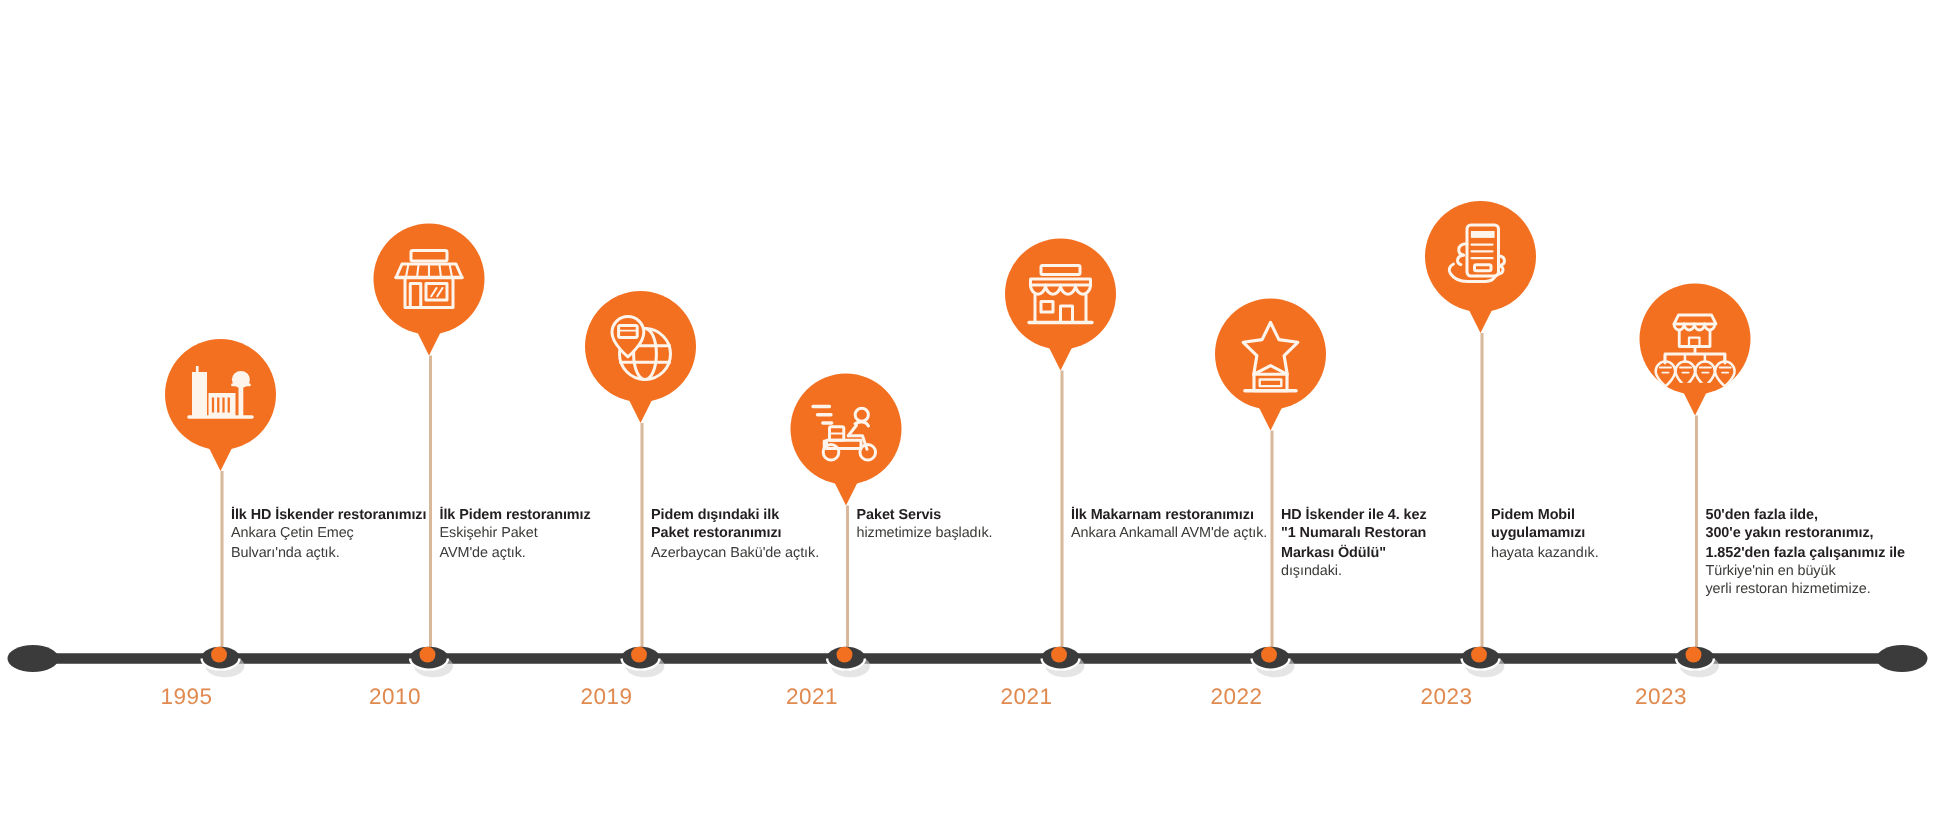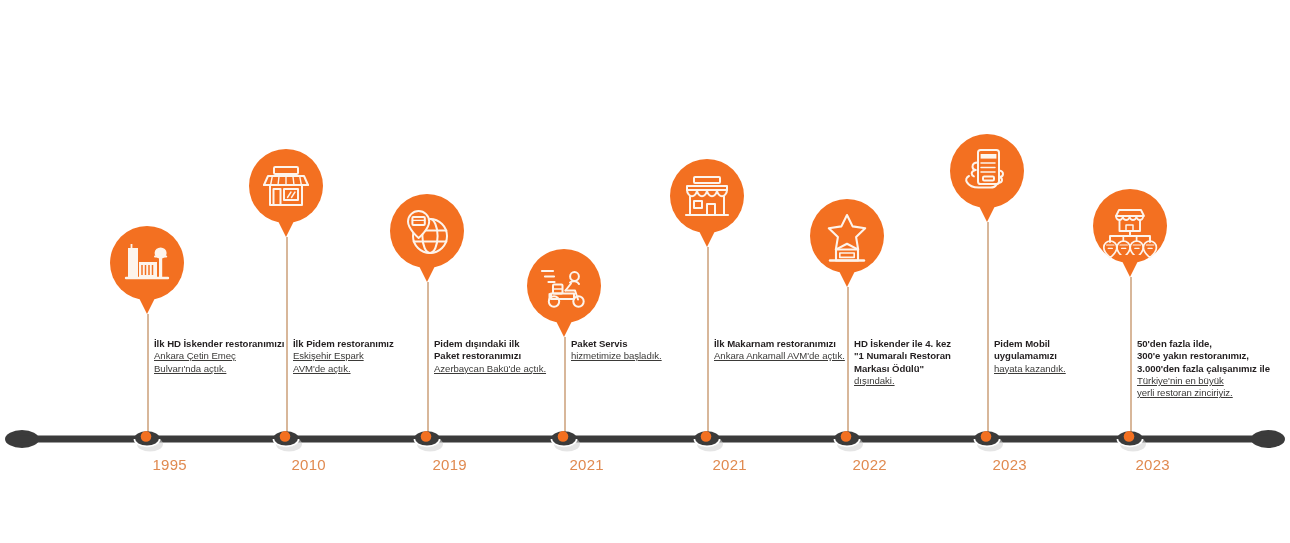--- a/index.html
+++ b/index.html
@@ -48,28 +48,28 @@
     width:150px;
     color:#231f20;
     line-height:12.3px;
   }
   .tl-line{
     font-size:9.6px;
     white-space:nowrap;
     letter-spacing:-0.05px;
   }
   .tl-line.bold{font-weight:bold;}
-  .tl-line.reg{color:#3b3a38;text-decoration:underline;}
+  .tl-line.reg{color:#3b3a38;}
 
   .year{
     position:absolute;
     top:456px;
     left:-40px;
     width:80px;
-    text-align:right;
+    text-align:left;
     font-size:15px;
     color:#E08A50;
     letter-spacing:0.3px;
   }
 
   
   .node{position:absolute;left:-16px;top:424px;width:32px;height:30px;}
   .node svg{display:block;}
 </style>
 </head>
@@ -138,21 +138,21 @@
       </g>
       <rect x="9.5" y="22" width="7" height="16"></rect>
       <rect x="20" y="22" width="14" height="11"></rect>
       <path d="M23.5 30.5 27 25M27.5 30.5 31 25" stroke-width="1.4"></path>
     </g>
           </svg>
         </div>
         <div class="pin-tail" style="top: 215px;"></div>
         <div class="textblock">
           <div class="tl-line bold">İlk Pidem restoranımız</div>
-          <div class="tl-line reg">Eskişehir Espark</div>
+          <div class="tl-line reg">Eskişehir Paket</div>
           <div class="tl-line reg">AVM'de açtık.</div>
         </div>
         <div class="node">
           <svg viewBox="0 0 32 30" width="32" height="30">
             <ellipse cx="19" cy="20" rx="13" ry="7.5" fill="#cfcfcf" opacity="0.55"></ellipse>
             <ellipse cx="16" cy="15" rx="13" ry="7.8" fill="#3B3B3B"></ellipse>
             <path d="M3.4 15a12.6 7.4 0 1 0 25.2 0" fill="none" stroke="#ffffff" stroke-width="1.6"></path>
             <circle cx="15" cy="12.4" r="5.3" fill="#F37021"></circle>
           </svg>
         </div>
@@ -339,23 +339,23 @@
         <path d="M3.6 41h7.4M17 41h7.4M30.2 41h7.4M43.4 41h7.4"></path>
         <path d="M5.2 44.4h4.2M18.6 44.4h4.2M31.8 44.4h4.2M45 44.4h4.2"></path>
       </g>
     </g>
           </svg>
         </div>
         <div class="pin-tail" style="top: 255px;"></div>
         <div class="textblock">
           <div class="tl-line bold">50'den fazla ilde,</div>
           <div class="tl-line bold">300'e yakın restoranımız,</div>
-          <div class="tl-line bold">3.000'den fazla çalışanımız ile</div>
+          <div class="tl-line bold">1.852'den fazla çalışanımız ile</div>
           <div class="tl-line reg">Türkiye'nin en büyük</div>
-          <div class="tl-line reg">yerli restoran zinciriyiz.</div>
+          <div class="tl-line reg">yerli restoran hizmetimize.</div>
         </div>
         <div class="node">
           <svg viewBox="0 0 32 30" width="32" height="30">
             <ellipse cx="19" cy="20" rx="13" ry="7.5" fill="#cfcfcf" opacity="0.55"></ellipse>
             <ellipse cx="16" cy="15" rx="13" ry="7.8" fill="#3B3B3B"></ellipse>
             <path d="M3.4 15a12.6 7.4 0 1 0 25.2 0" fill="none" stroke="#ffffff" stroke-width="1.6"></path>
             <circle cx="15" cy="12.4" r="5.3" fill="#F37021"></circle>
           </svg>
         </div>
         <div class="year">2023</div>

